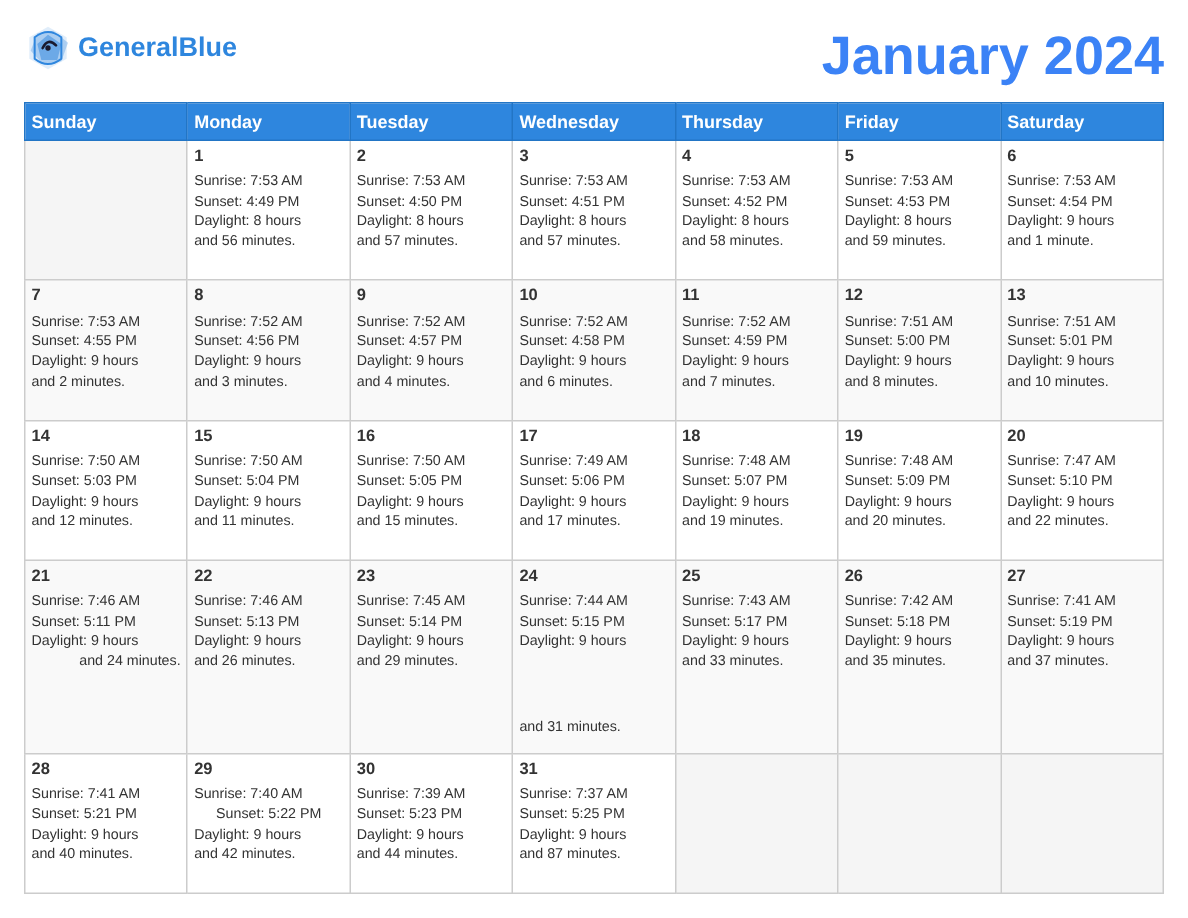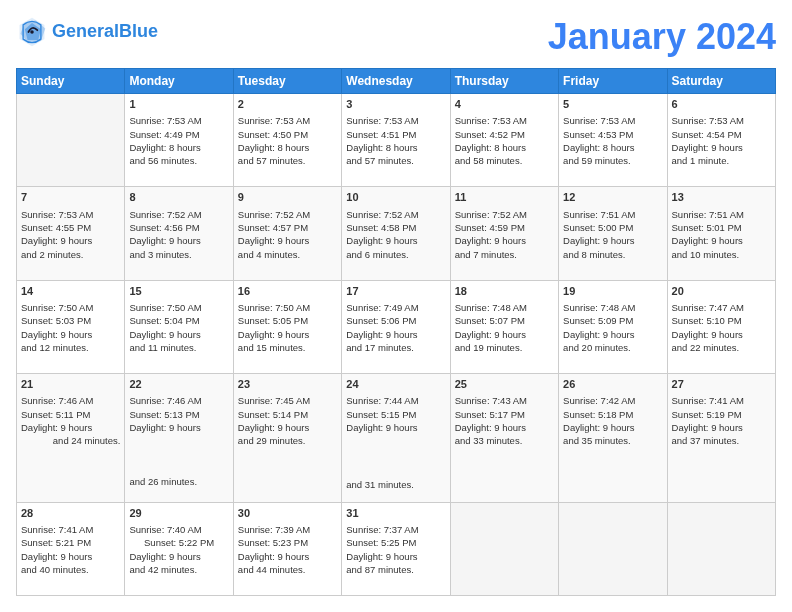--- a/index.html
+++ b/index.html
@@ -282,21 +282,21 @@
             <span style="display: block;">Sunrise: 7:46 AM</span>
             <span style="display: block;">Sunset: 5:11 PM</span>
             <span style="display: block;">Daylight: 9 hours</span>
             <span style="display: block; text-align: right;">and 24 minutes.</span>
           </td>
           <td>
             <span class="day-num">22</span>
             <span style="display: block;">Sunrise: 7:46 AM</span>
             <span style="display: block;">Sunset: 5:13 PM</span>
             <span style="display: block;">Daylight: 9 hours</span>
-            <span style="display: block; margin-top: 41px;">and 26 minutes.</span>
+            <span style="display: block;">and 26 minutes.</span>
           </td>
           <td>
             <span class="day-num">23</span>
             <span style="display: block;">Sunrise: 7:45 AM</span>
             <span style="display: block;">Sunset: 5:14 PM</span>
             <span style="display: block;">Daylight: 9 hours</span>
             <span style="display: block;">and 29 minutes.</span>
           </td>
           <td>
             <span class="day-num">24</span>

